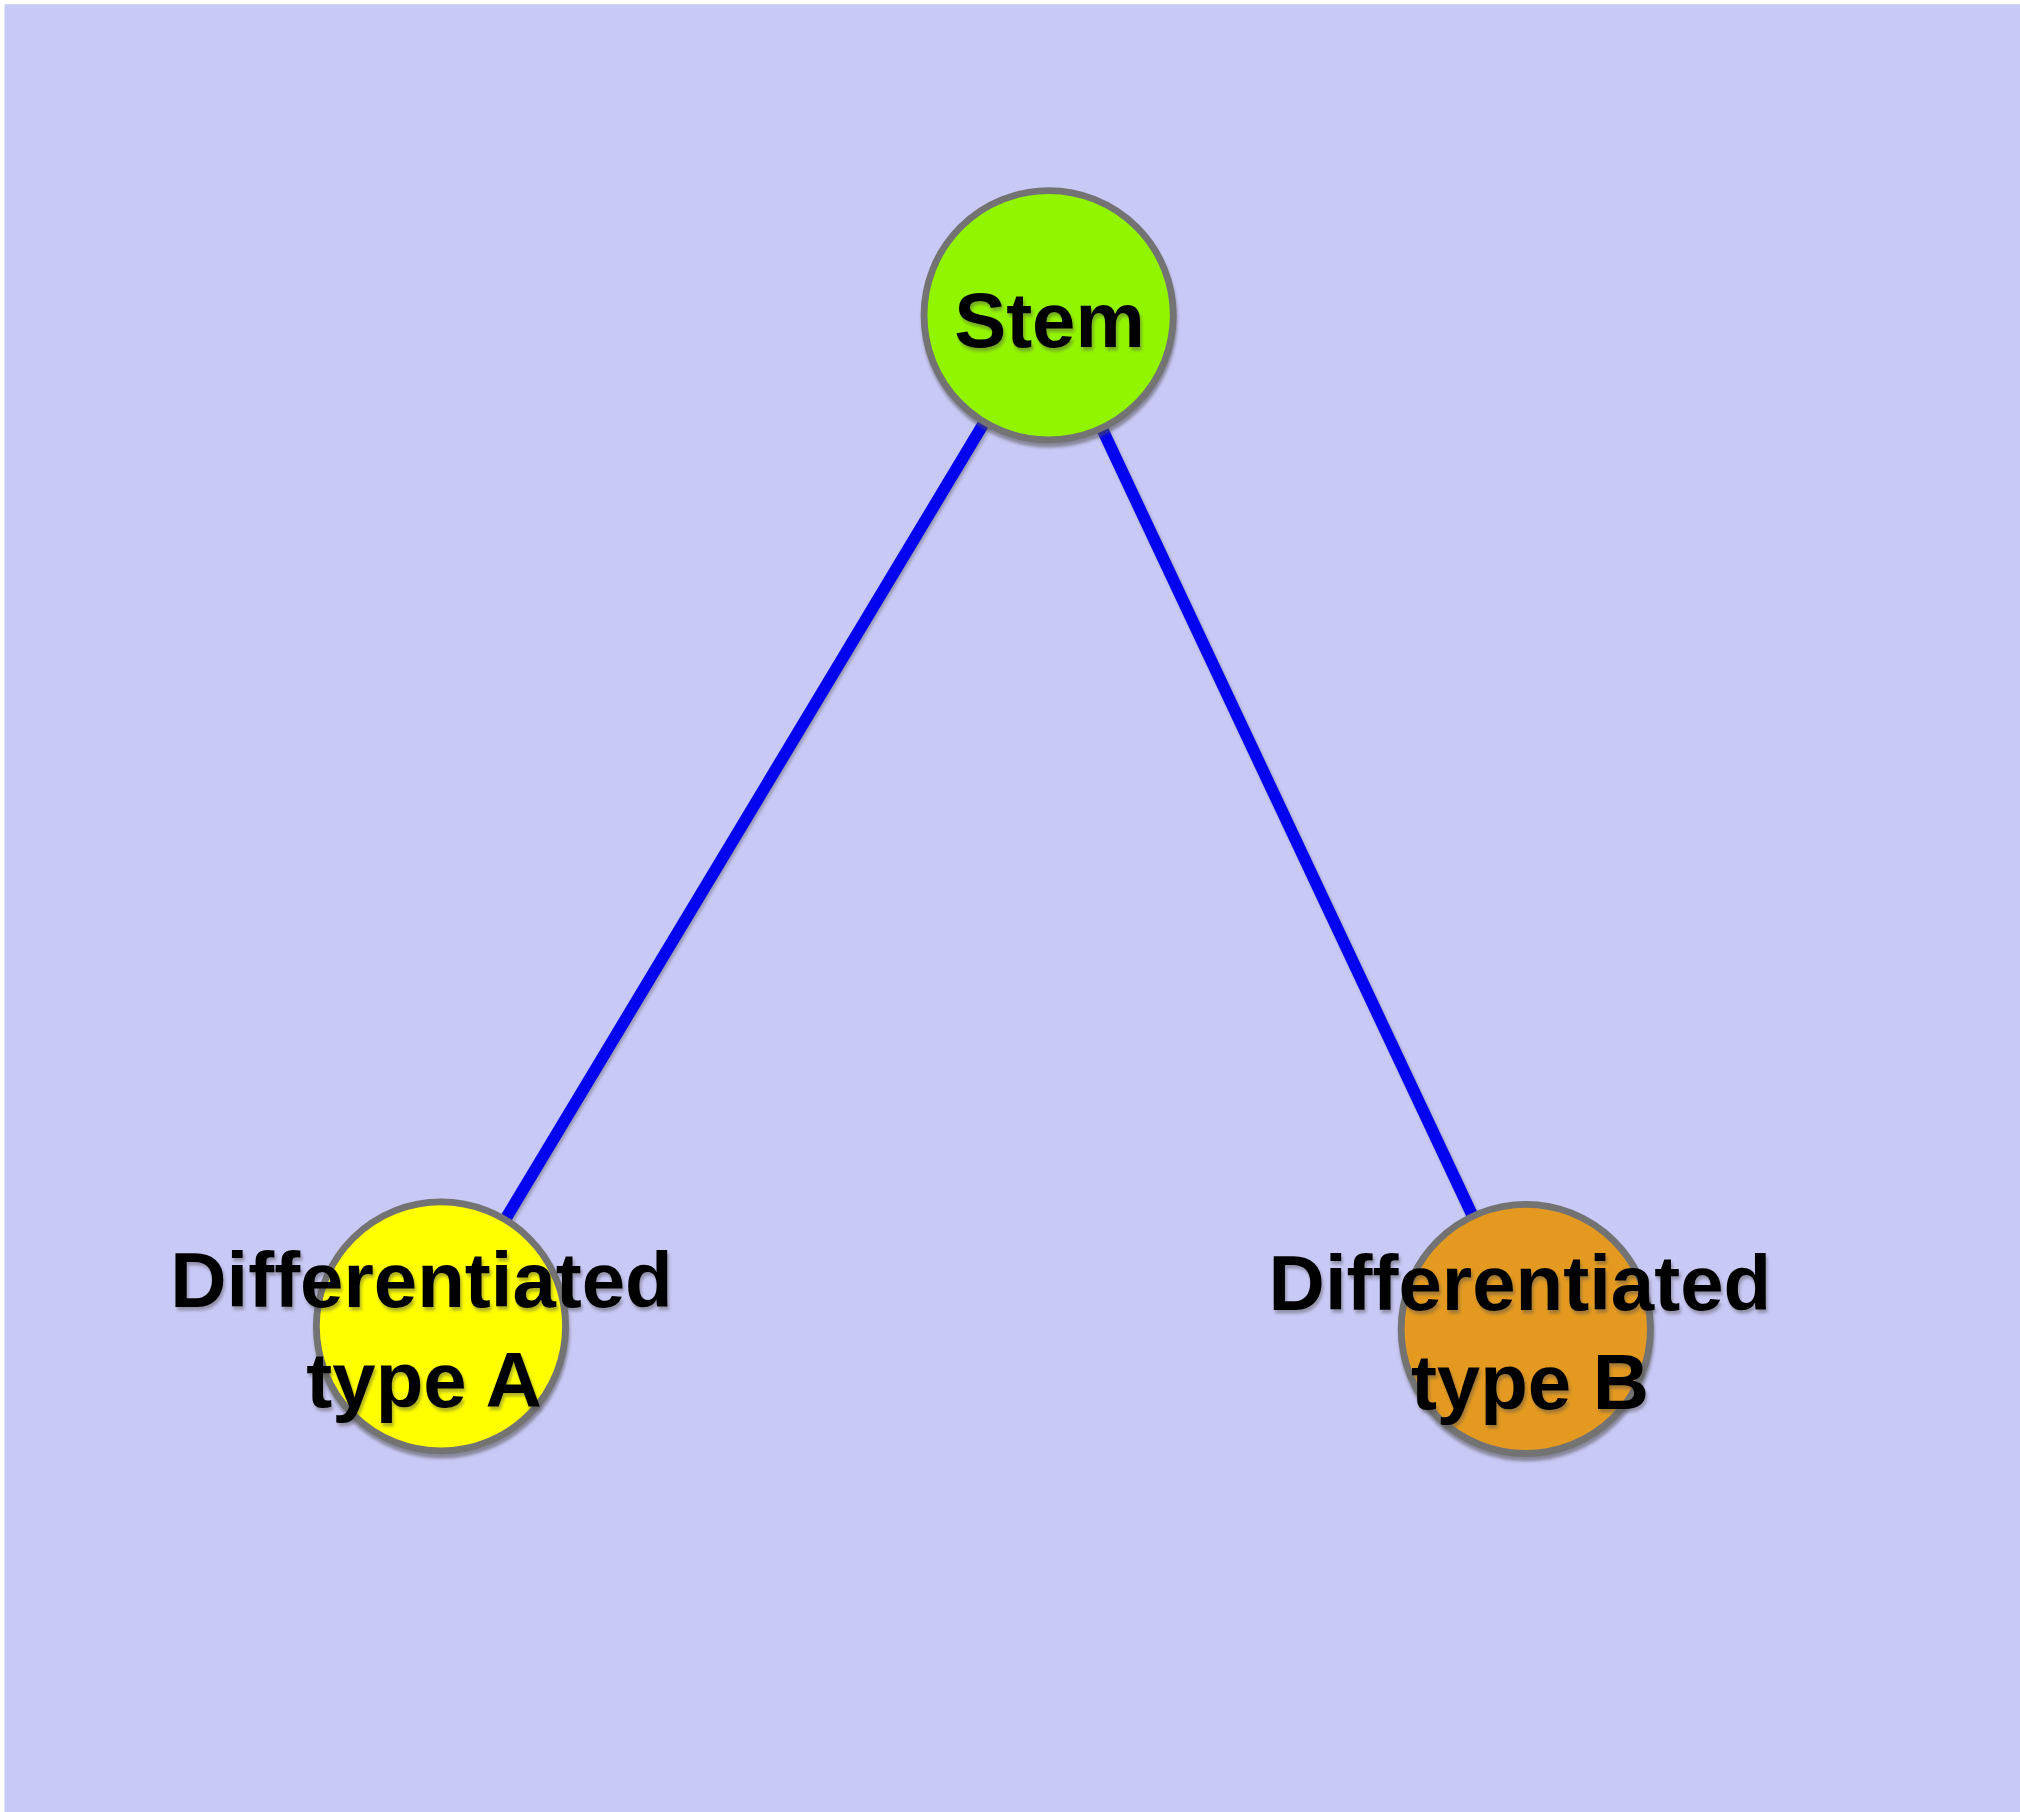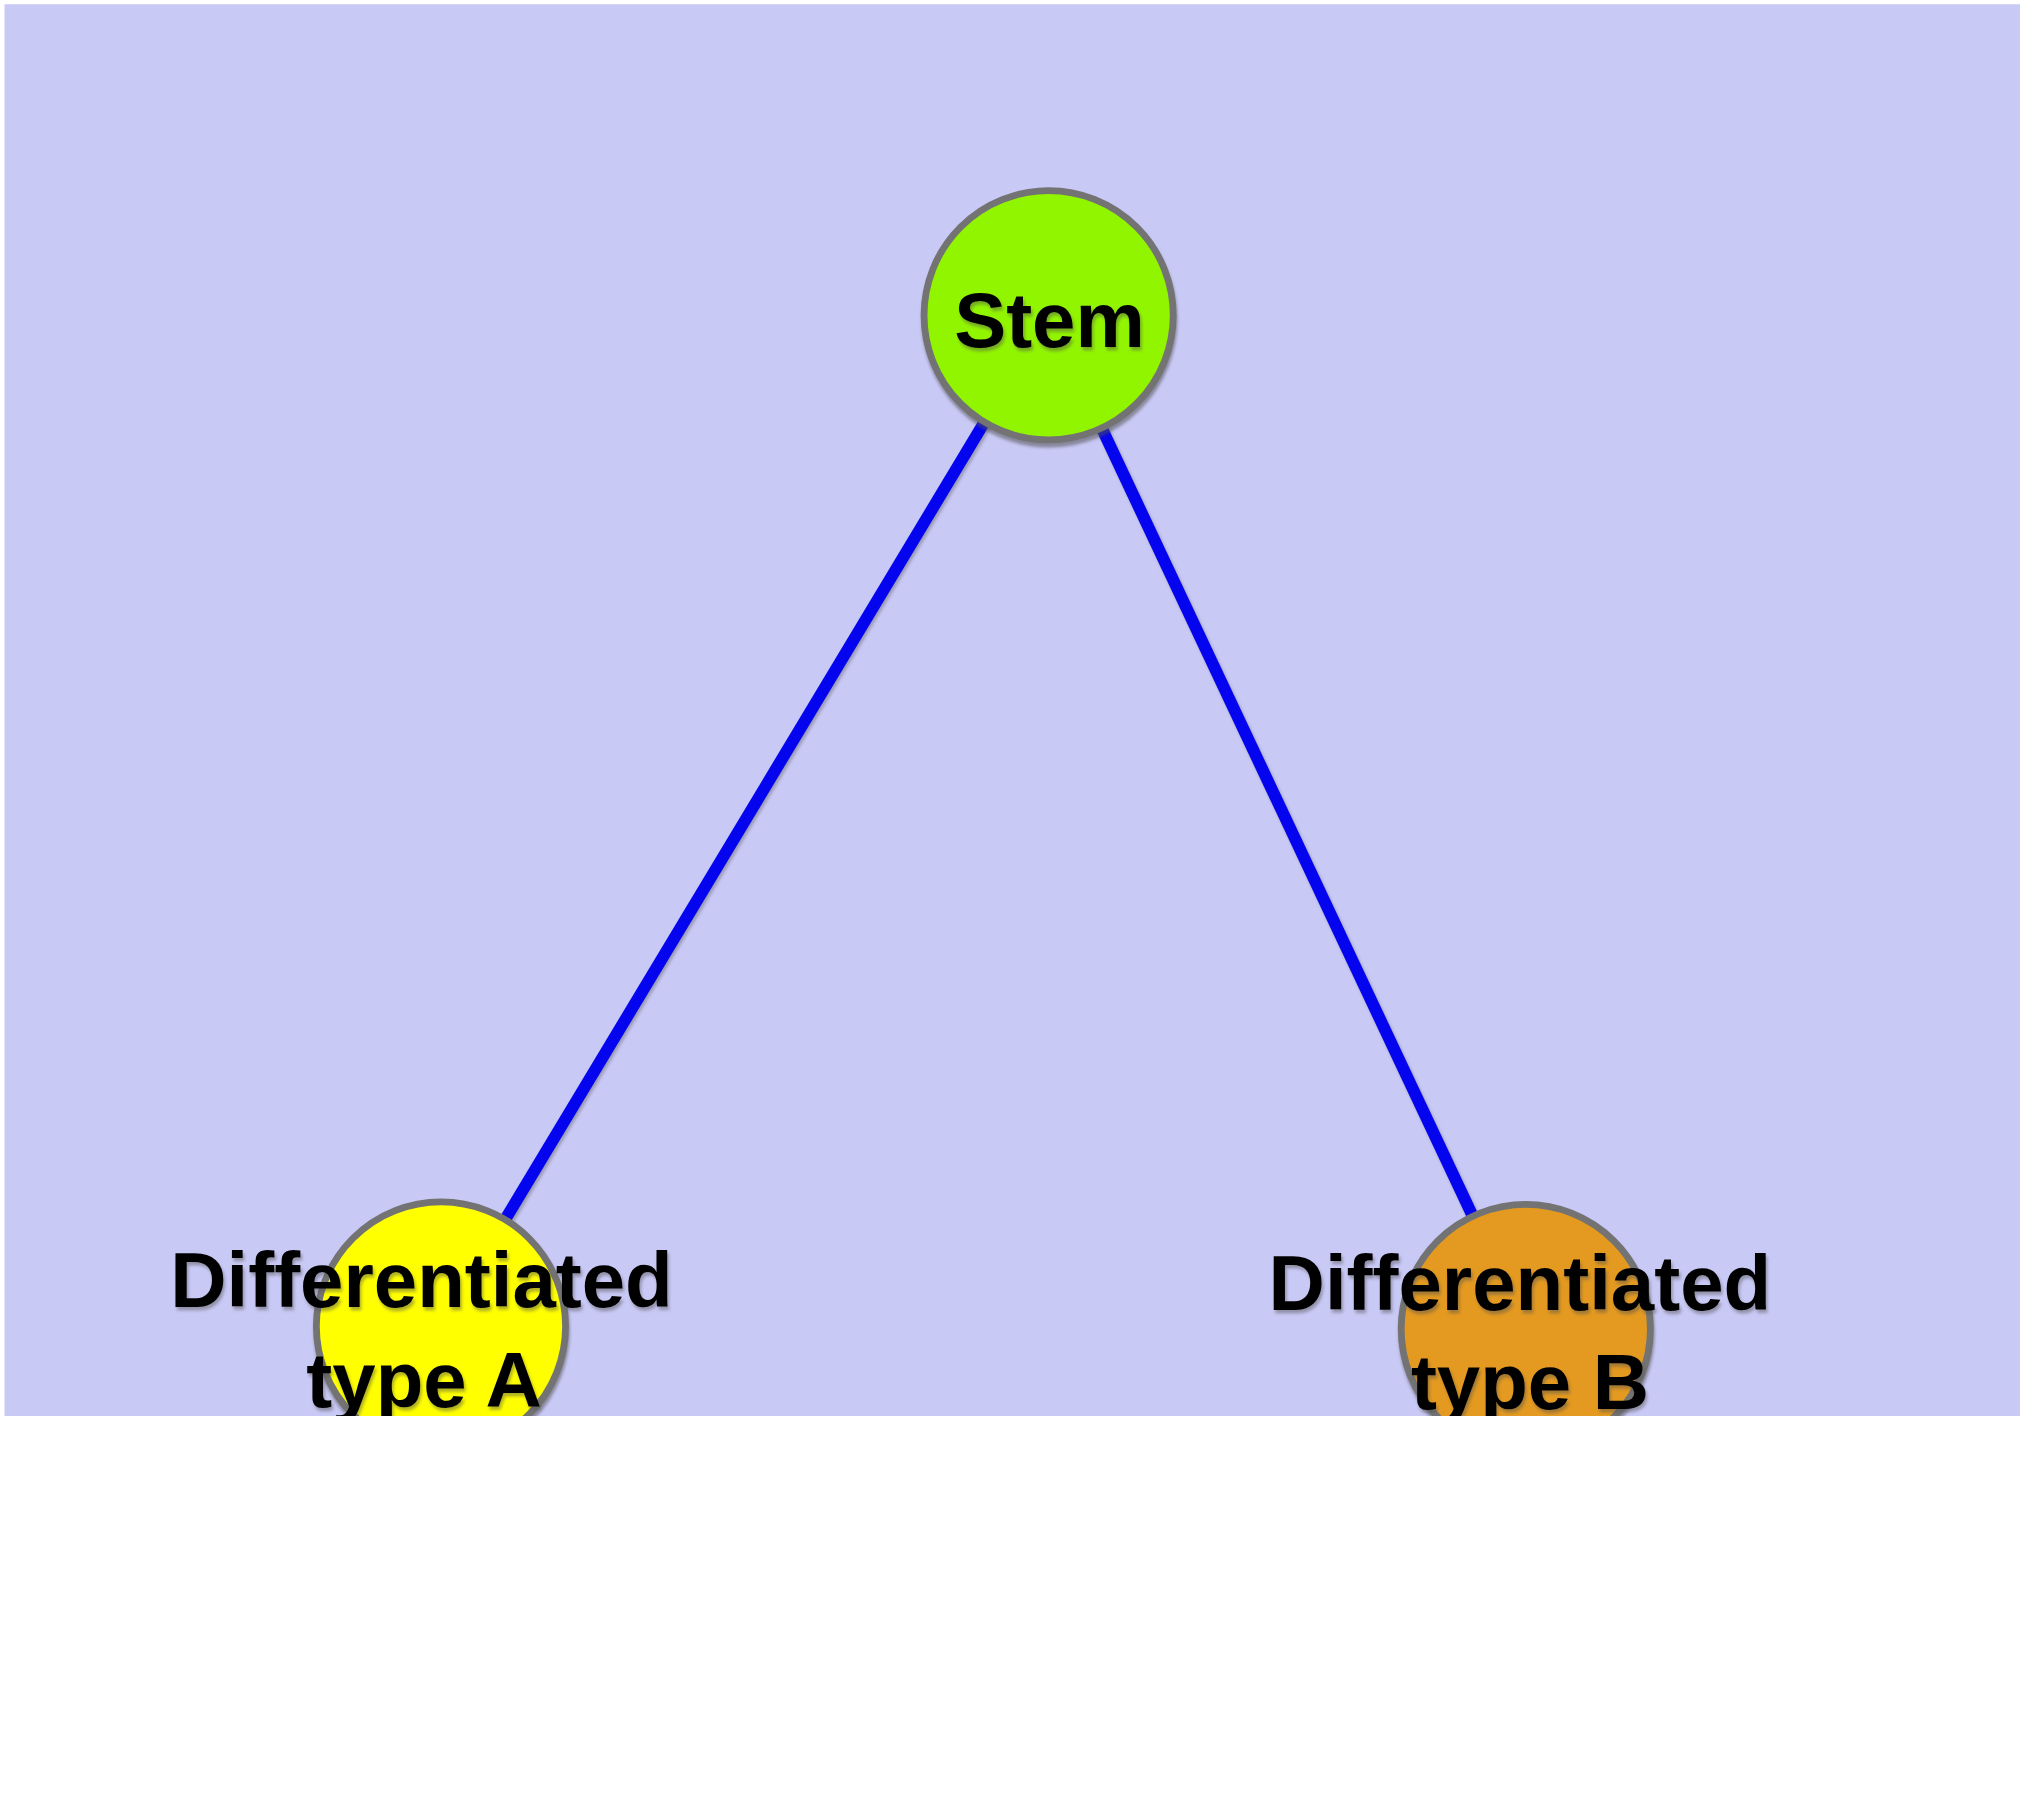--- a/index.html
+++ b/index.html
@@ -3,21 +3,21 @@
 <meta charset="utf-8">
 <style>
   html, body {
     margin: 0;
     padding: 0;
     background: #ffffff;
   }
   .screen {
     position: relative;
     width: 2021px;
-    height: 1416px;
+    height: 1812px;
     background: #ffffff;
     overflow: hidden;
   }
   .diagram-svg {
     position: absolute;
     top: 0;
     left: 0;
     width: 2021px;
     height: 1812px;
     display: block;

